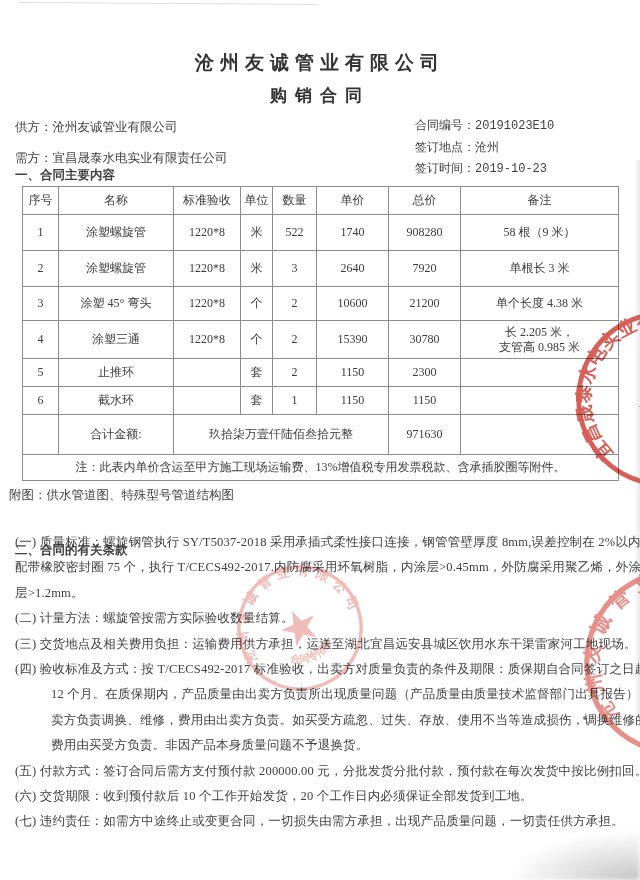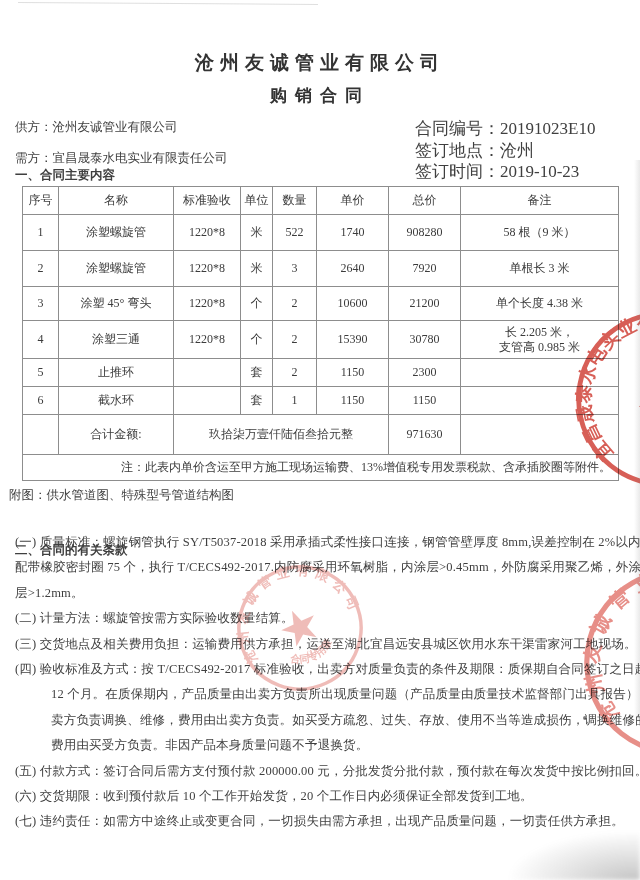--- a/index.html
+++ b/index.html
@@ -6,39 +6,39 @@
   .page{
     position:relative;width:640px;height:880px;margin:0 auto;
     background:#ffffff;overflow:hidden;
     font-family:"Liberation Serif","DejaVu Serif",serif;
     color:#3b3b3b;
   }
   .center-title{position:absolute;left:0;width:640px;text-align:center;white-space:nowrap;}
   #company-title{top:50px;font-size:19px;letter-spacing:6px;color:#333;font-weight:600;}
   #doc-title{top:84px;font-size:17px;letter-spacing:8px;color:#333;font-weight:600;}
   .line{position:absolute;font-size:12.5px;color:#3f3f3f;white-space:nowrap;}
-  .meta-line{position:absolute;left:415px;font-size:17px;color:#3f3f3f;white-space:nowrap;}
+  .meta-line{position:absolute;left:415px;font-size:12px;color:#3f3f3f;white-space:nowrap;font-family:Liberation Mono, monospace;}
   #items-table{
     position:absolute;left:22px;top:186px;width:596px;
     border-collapse:collapse;table-layout:fixed;
     font-size:12px;color:#3b3b3b;
   }
   #items-table td{
     border:1px solid #8d8d8d;text-align:center;vertical-align:middle;
     padding:0 2px;overflow:hidden;font-weight:normal;
   }
   #items-table tr.hd{height:28px;}
   #items-table tr.r1,#items-table tr.r2{height:36px;}
   #items-table tr.r3{height:34px;}
   #items-table tr.r4{height:38px;}
   #items-table tr.r5,#items-table tr.r6{height:28px;}
   #items-table tr.total-row{height:40px;}
   #items-table tr.note-row{height:26px;}
   #items-table td.remark{white-space:pre-line;line-height:15px;}
-  #items-table tr.note-row td{text-align:right;padding:2px 7px;font-size:12px;}
+  #items-table tr.note-row td{text-align:center;padding:2px 7px;font-size:12px;}
   .clause-line{line-height:25.4px;font-size:12.5px;color:#3f3f3f;white-space:nowrap;letter-spacing:0.2px;}
   .clause-line.indent{padding-left:36px;}
   #clauses{position:absolute;left:15px;top:530px;width:620px;}
   .stamp{position:absolute;pointer-events:none;mix-blend-mode:multiply;}
   .smudge-right{position:absolute;right:0;top:160px;width:6px;height:560px;
     background:linear-gradient(to left,rgba(120,120,120,.16),rgba(120,120,120,0));}
   .smudge-corner{position:absolute;right:0;bottom:0;width:130px;height:48px;
     background:radial-gradient(ellipse at 95% 100%,rgba(105,105,105,.38),rgba(105,105,105,0) 72%);
     filter:blur(2px);}
   .scan-top{position:absolute;left:18px;top:3px;width:300px;height:1px;

